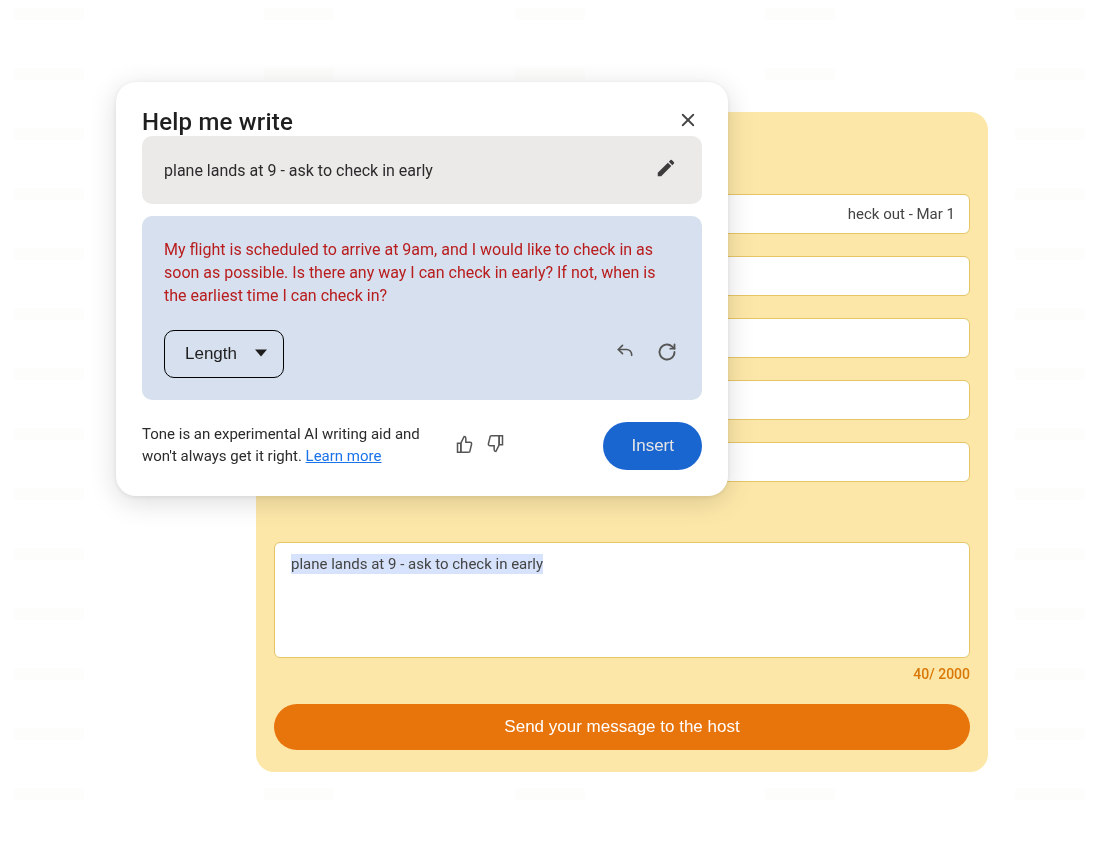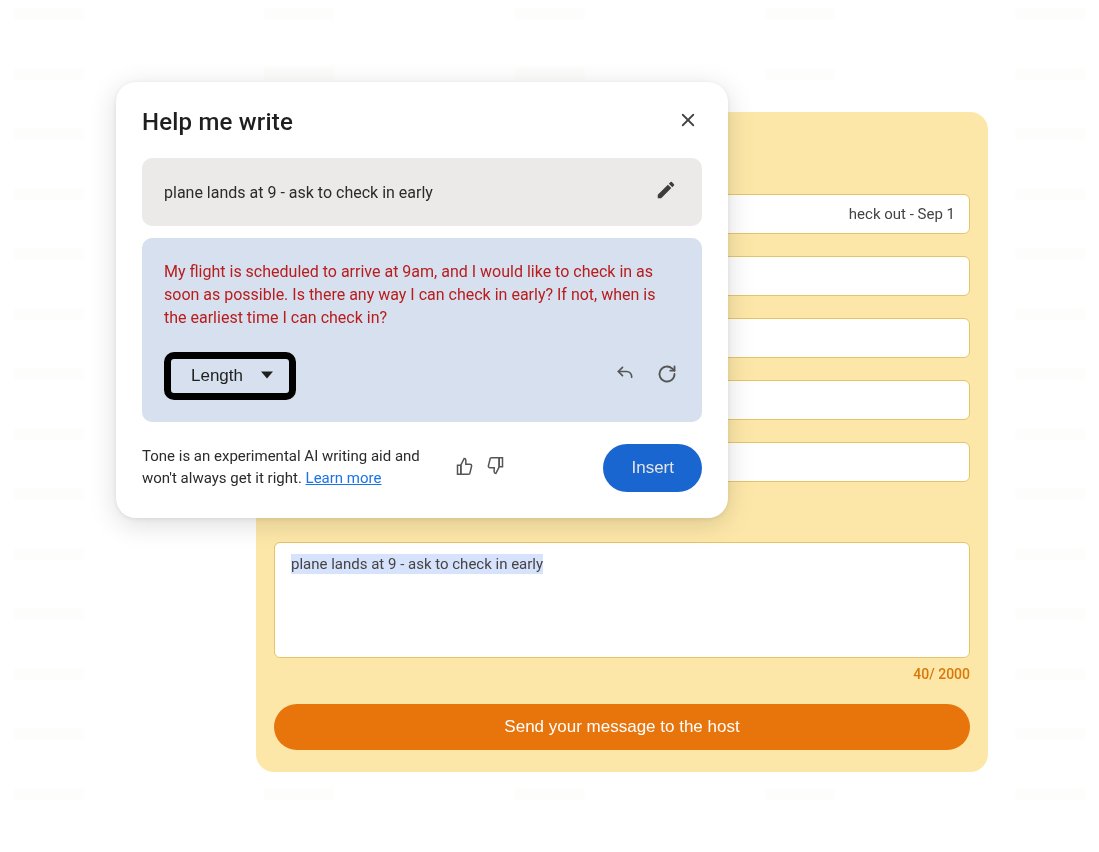--- a/index.html
+++ b/index.html
@@ -55,21 +55,21 @@
   
   .hmw {
     position: absolute;
     left: 116px; top: 82px;
     width: 612px;
     background: #fff;
     border-radius: 20px;
     box-shadow: 0 6px 28px rgba(0,0,0,0.14), 0 1px 4px rgba(0,0,0,0.08);
     padding: 26px;
   }
-  .hmw-header { display: flex; justify-content: space-between; align-items: center; margin-bottom: 22px; }
+  .hmw-header { display: flex; justify-content: space-between; align-items: center; }
   .hmw-title { font-size: 24px; font-weight: 500; color: #1f1f1f; letter-spacing: 0.2px; }
   .close-btn { width: 28px; height: 28px; display:flex; align-items:center; justify-content:center; cursor:pointer; color:#444; }
   .close-btn svg { width: 18px; height: 18px; }
 
   .prompt-box {
     background: #eceae8;
     border-radius: 10px;
     height: 68px;
     display: flex; align-items: center; justify-content: space-between;
     padding: 0 22px;
@@ -83,21 +83,21 @@
     background: #d6e0ee;
     border-radius: 10px;
     padding: 22px;
   }
   .result-text { color: #b91c1c; font-size: 16px; line-height: 1.45; margin-bottom: 22px; }
   .result-controls { display: flex; align-items: center; justify-content: space-between; }
   .chips { display: flex; gap: 12px; }
   .chip {
     height: 48px;
     padding: 0 16px 0 20px;
-    border: 7px solid #000000;
+    border: 1px solid #000000;
     border-radius: 10px;
     background: transparent;
     display: flex; align-items: center; gap: 18px;
     color: #1f1f1f; font-size: 17px;
     cursor: pointer;
   }
   .chip svg { width: 12px; height: 12px; }
   .result-icons { display: flex; gap: 20px; padding-right: 2px; }
   .ricon { width: 22px; height: 22px; display:flex; align-items:center; justify-content:center; cursor:pointer; color:#555; }
   .ricon svg { width: 20px; height: 20px; }
@@ -219,21 +219,21 @@
       <div class="bg-cell"></div>
       <div class="bg-cell"></div>
       <div class="bg-cell"></div>
       <div class="bg-cell"></div>
     </div>
 </div>
 
 <div class="form-card">
   <div class="form-fields">
     <div class="field" style="justify-content:flex-end;">
-      <span>heck out - Sep 1</span>
+      <span>heck out - Mar 1</span>
     </div>
     <div class="field"></div>
     <div class="field"></div>
     <div class="field"></div>
     <div class="field"></div>
   </div>
   <div class="msg-box">
     <span class="selected">plane lands at 9 - ask to check in early</span>
   </div>
   <div class="char-count">40/ 2000</div>

